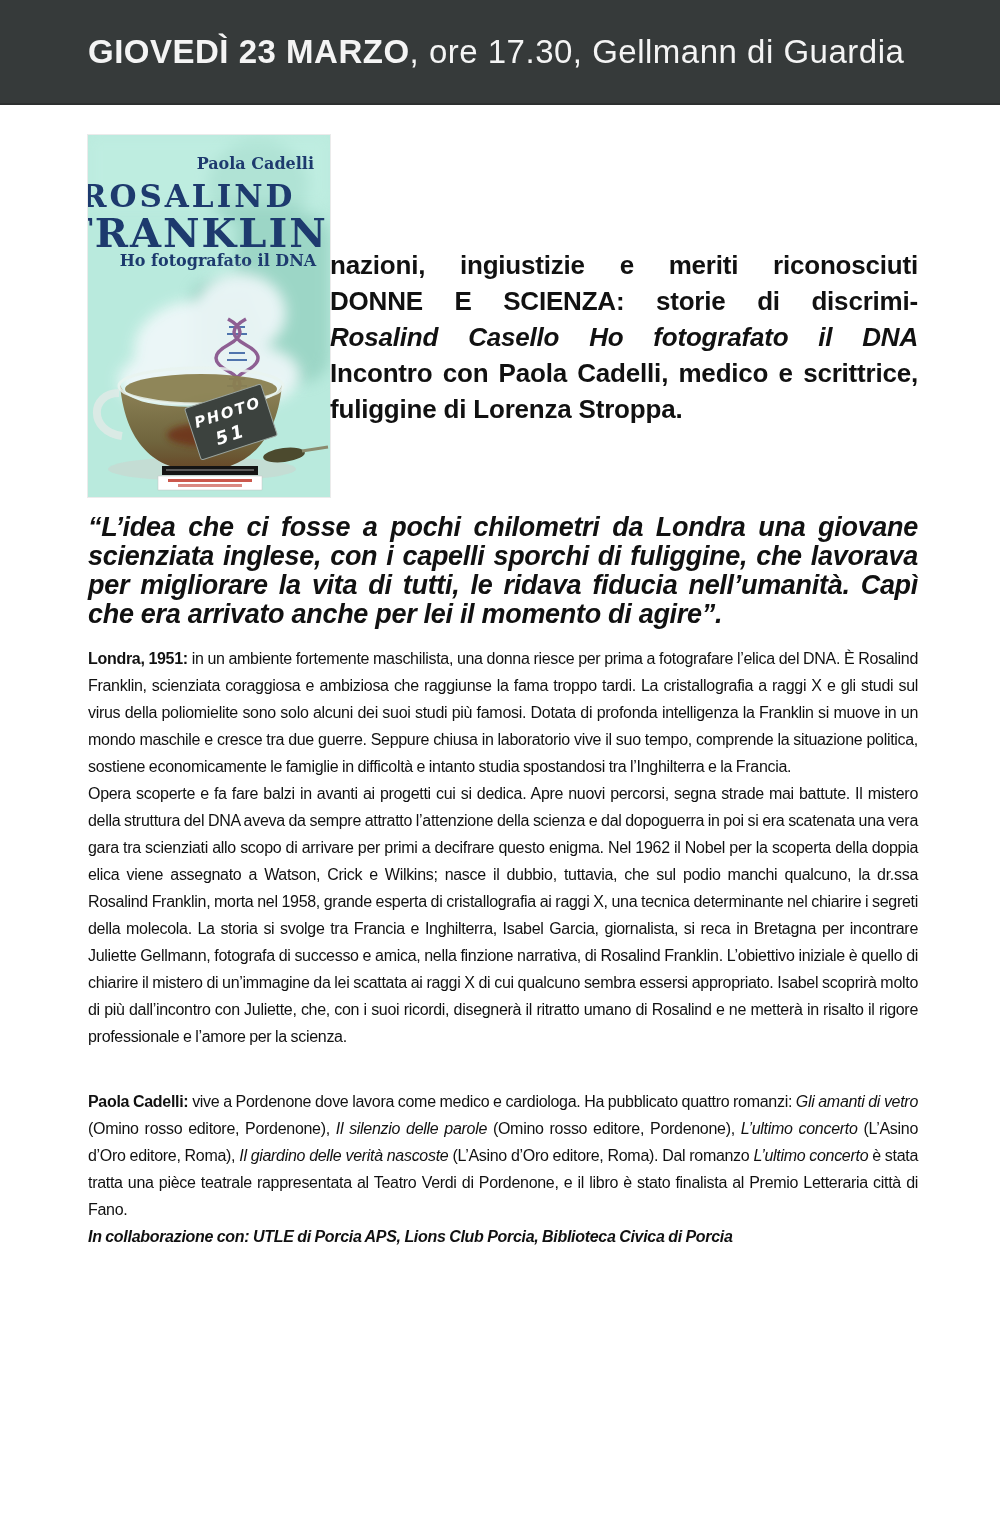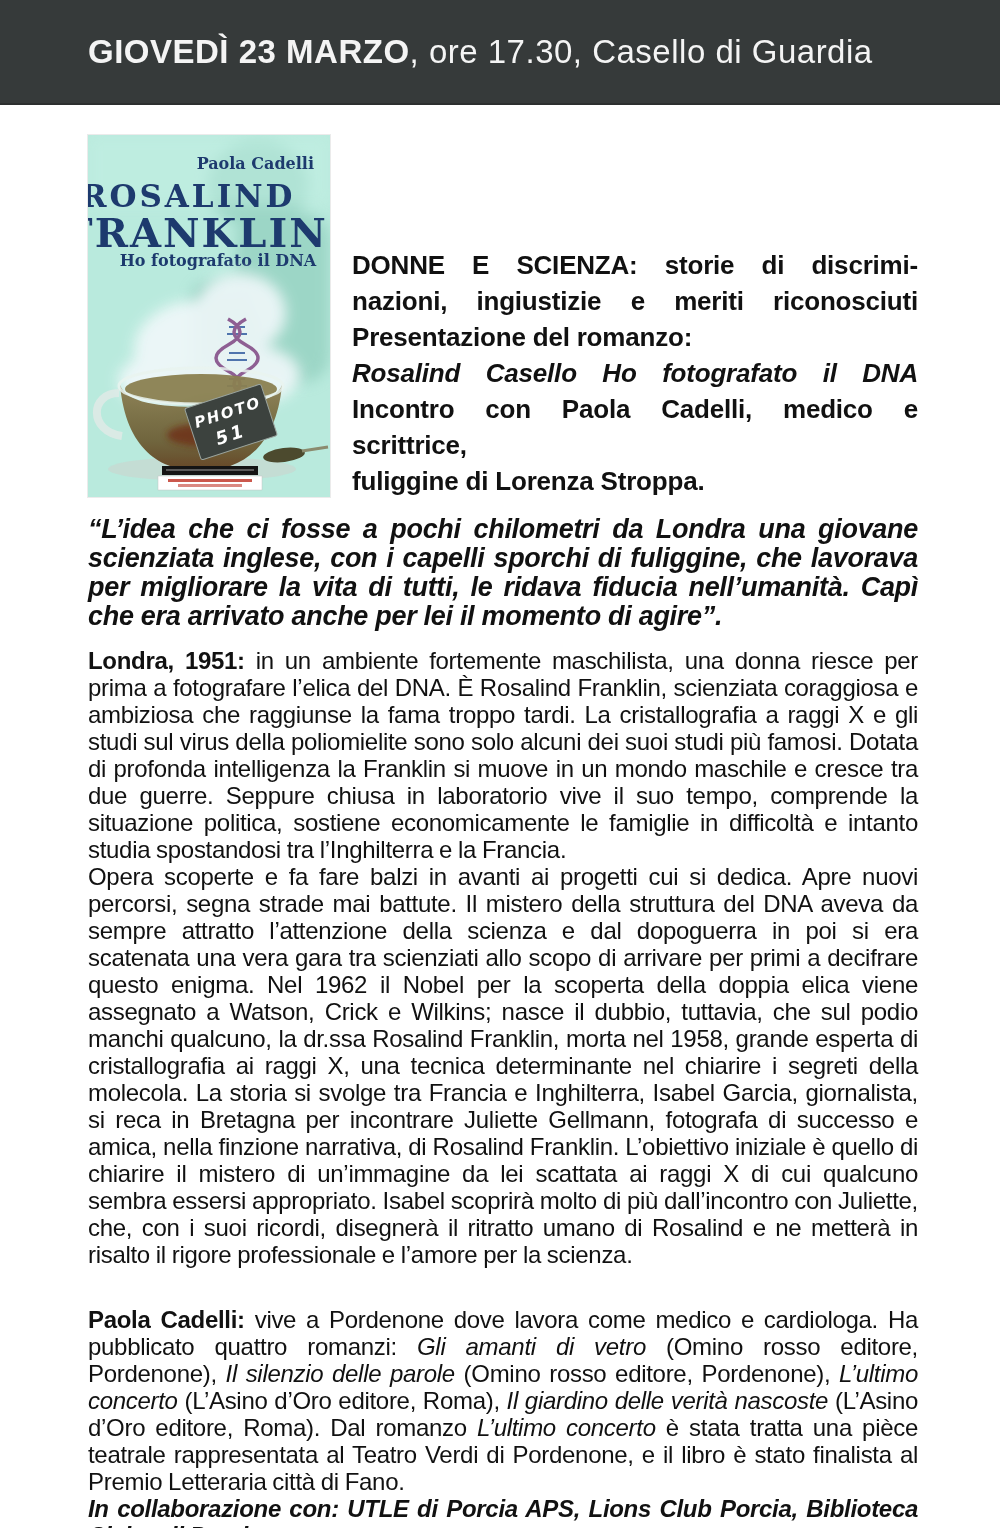--- a/index.html
+++ b/index.html
@@ -31,21 +31,20 @@
   }
   .header-bar .title .bold{font-weight:700;text-align:right;}
 
   
   .content{
     padding:30px 82px 0 88px;
     box-sizing:border-box;
   }
   .top-row{
     display:flex;
-    gap:22px;
     align-items:flex-start;
   }
   .cover{
     flex:0 0 242px;
     width:242px;
     height:362px;
     box-shadow:0 0 0 1px rgba(0,0,0,.08);
   }
   .headline{
     flex:1;
@@ -64,21 +63,21 @@
     margin-top:16px;
     font-size:27px;
     line-height:29px;
     font-weight:700;
     font-style:italic;
     text-align:justify;
     letter-spacing:-.3px;
   }
   p.body{
     margin:0;
-    font-size:24px;
+    font-size:16px;
     line-height:27px;
     text-align:justify;
     letter-spacing:-.3px;
     word-spacing:-.5px;
   }
   p.body.mt{margin-top:16px;}
   p.body.mt2{margin-top:38px;}
   p.body.mt3{font-style:italic;}
   .b{font-weight:700;}
   .i{font-style:italic;}
@@ -88,21 +87,21 @@
   .cover svg text{font-family:"DejaVu Serif","Liberation Serif",serif;}
   .cover svg .tagtxt{font-family:"DejaVu Sans","Liberation Sans",sans-serif;}
 </style>
 </head>
 <body>
 
 <div class="page">
 
   <div class="header-bar">
     <div class="title">
-      <span class="bold">GIOVEDÌ 23 MARZO</span><span>, ore 17.30, Casello di Guardia</span>
+      <span class="bold">GIOVEDÌ 23 MARZO</span><span>, ore 17.30, Gellmann di Guardia</span>
     </div>
   </div>
 
   <div class="content">
 
     <div class="top-row">
 
       <div class="cover">
         <svg width="242" height="362" viewBox="0 0 242 362">
           <defs>
@@ -178,23 +177,22 @@
             <rect x="74" y="331" width="96" height="9" fill="#141414"></rect>
             <rect x="78" y="334" width="88" height="2" fill="#ffffff" opacity="0.3"></rect>
             <rect x="70" y="341" width="104" height="14" fill="#ffffff" stroke="#c4c4c4" stroke-width="0.5"></rect>
             <rect x="80" y="344" width="84" height="3" fill="#c23b2e" opacity="0.85"></rect>
             <rect x="90" y="349" width="64" height="3" fill="#c23b2e" opacity="0.6"></rect>
           </g>
         </svg>
       </div>
 
       <div class="headline">
+        <div class="hl-line j">nazioni, ingiustizie e meriti riconosciuti</div>
         <div class="hl-line j">DONNE E SCIENZA: storie di discrimi-</div>
-        <div class="hl-line j">nazioni, ingiustizie e meriti riconosciuti</div>
-        <div class="hl-line">Presentazione del romanzo:</div>
         <div class="hl-line j italic">Rosalind Casello Ho fotografato il DNA</div>
         <div class="hl-line j">Incontro con Paola Cadelli, medico e scrittrice,</div>
         <div class="hl-line">fuliggine di Lorenza Stroppa.</div>
       </div>
     </div>
 
     <div class="quote">“L’idea che ci fosse a pochi chilometri da Londra una giovane scienziata inglese, con i capelli sporchi di fuliggine, che lavorava per migliorare la vita di tutti, le ridava fiducia nell’umanità. Capì che era arrivato anche per lei il momento di agire”.</div>
 
     <p class="body mt"><span class="b">Londra, 1951:</span><span> in un ambiente fortemente maschilista, una donna riesce per prima a fotografare l’elica del DNA. È Rosalind Franklin, scienziata coraggiosa e ambiziosa che raggiunse la fama troppo tardi. La cristallografia a raggi X e gli studi sul virus della poliomielite sono solo alcuni dei suoi studi più famosi. Dotata di profonda intelligenza la Franklin si muove in un mondo maschile e cresce tra due guerre. Seppure chiusa in laboratorio vive il suo tempo, comprende la situazione politica, sostiene economicamente le famiglie in difficoltà e intanto studia spostandosi tra l’Inghilterra e la Francia.</span></p>
     <p class="body">Opera scoperte e fa fare balzi in avanti ai progetti cui si dedica. Apre nuovi percorsi, segna strade mai battute. Il mistero della struttura del DNA aveva da sempre attratto l’attenzione della scienza e dal dopoguerra in poi si era scatenata una vera gara tra scienziati allo scopo di arrivare per primi a decifrare questo enigma. Nel 1962 il Nobel per la scoperta della doppia elica viene assegnato a Watson, Crick e Wilkins; nasce il dubbio, tuttavia, che sul podio manchi qualcuno, la dr.ssa Rosalind Franklin, morta nel 1958, grande esperta di cristallografia ai raggi X, una tecnica determinante nel chiarire i segreti della molecola. La storia si svolge tra Francia e Inghilterra, Isabel Garcia, giornalista, si reca in Bretagna per incontrare Juliette Gellmann, fotografa di successo e amica, nella finzione narrativa, di Rosalind Franklin. L’obiettivo iniziale è quello di chiarire il mistero di un’immagine da lei scattata ai raggi X di cui qualcuno sembra essersi appropriato. Isabel scoprirà molto di più dall’incontro con Juliette, che, con i suoi ricordi, disegnerà il ritratto umano di Rosalind e ne metterà in risalto il rigore professionale e l’amore per la scienza.</p>

